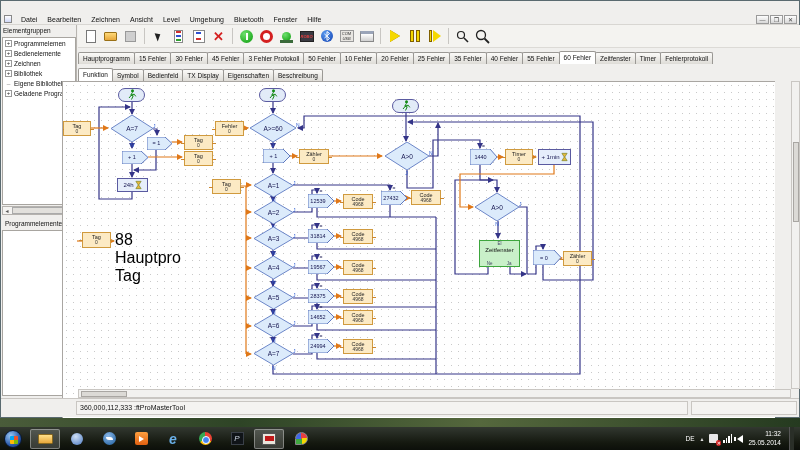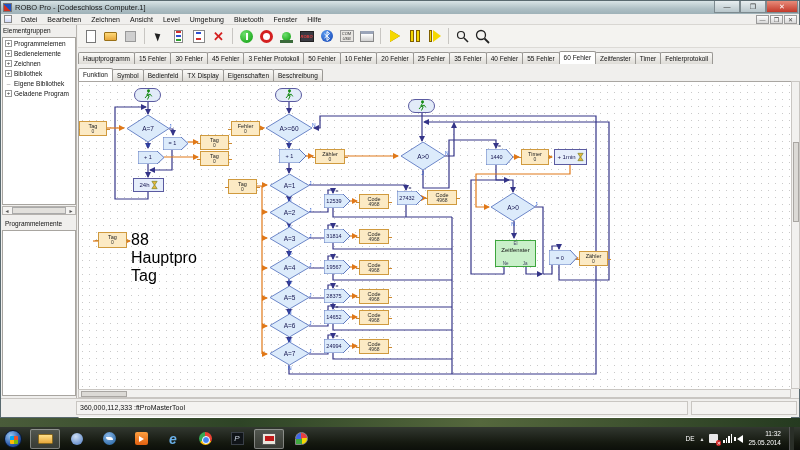--- a/index.html
+++ b/index.html
@@ -62,21 +62,21 @@
   .i-step{display:flex;align-items:center;gap:1px;}
   .i-step i{width:3px;height:12px;background:#f5d800;border:1px solid #806000;}
   .i-step b{width:0;height:0;border-left:8px solid #f5d800;border-top:6px solid transparent;border-bottom:6px solid transparent;}
   
   .tabs1{position:absolute;left:77px;top:47px;width:723px;height:16px;background:#f0efed;display:flex;align-items:flex-end;font-size:6.5px;}
   .tabs2{position:absolute;left:77px;top:63px;width:723px;height:17px;background:#f0efed;display:flex;align-items:flex-end;font-size:6.5px;}
   .tab{border:1px solid #9a9894;border-bottom:none;background:linear-gradient(#fbfaf8,#dedcd7);
     padding:2px 4px 2px 4px;margin-right:-1px;border-radius:2px 2px 0 0;color:#111;white-space:nowrap;}
   .tab.active{background:#fff;position:relative;z-index:2;padding-bottom:3px;}
   
-  .canvas{position:absolute;left:77px;top:80px;width:713px;height:344px;background:#fff;
+  .canvas{position:absolute;left:61px;top:80px;width:713px;height:344px;background:#fff;
     background-image:radial-gradient(#c9c9c9 0.7px,transparent 0.8px);background-size:7px 7px;border-top:1px solid #a9a6a2;border-left:1px solid #a9a6a2;overflow:hidden;}
   .vscroll{position:absolute;left:790px;top:80px;width:9px;height:308px;background:#f2f1ef;border:1px solid #c9c6c2;}
   .vthumb{position:absolute;left:1px;top:60px;width:6px;height:80px;background:#dcdad6;border:1px solid #a9a6a2;}
   .hscroll{position:absolute;left:77px;top:388px;width:713px;height:9px;background:#f2f1ef;border:1px solid #c9c6c2;}
   .hthumb{position:absolute;left:2px;top:1px;width:46px;height:6px;background:#dcdad6;border:1px solid #a9a6a2;}
   #wires{position:absolute;left:0;top:0;}
   
   .node{position:absolute;}
   .nlab{position:absolute;left:0;top:0;width:100%;height:100%;display:flex;align-items:center;justify-content:center;
     color:#15154f;font-size:6.5px;white-space:nowrap;}
@@ -133,29 +133,20 @@
   .tr-vol{width:0;height:0;border-right:6px solid #fff;border-top:4px solid transparent;border-bottom:4px solid transparent;position:relative;}
   .tr-vol:before{content:"";position:absolute;left:-3px;top:-2px;width:2px;height:4px;background:#fff;}
   .tr-clock{text-align:right;line-height:1.3;}
   .tr-desk{width:5px;height:23px;background:#2a2f28;border-left:1px solid #555;margin-left:3px;}
 </style>
 </head>
 <body>
 
 <div class="screen">
   <div class="window">
-    <div class="titlebar">
-      <span class="app-ico"></span>
-      <span>ROBO Pro - [Codeschloss Computer.1]</span>
-      <div class="cap-btns">
-        <div class="cap">—</div>
-        <div class="cap">❐</div>
-        <div class="cap close">✕</div>
-      </div>
-    </div>
     <div class="menubar">
       <span class="mdi-ico"></span>
       <div id="menu-items" style="display:flex;">
           <div class="menu-item">Datei</div>
           <div class="menu-item">Bearbeiten</div>
           <div class="menu-item">Zeichnen</div>
           <div class="menu-item">Ansicht</div>
           <div class="menu-item">Level</div>
           <div class="menu-item">Umgebung</div>
           <div class="menu-item">Bluetooth</div>

